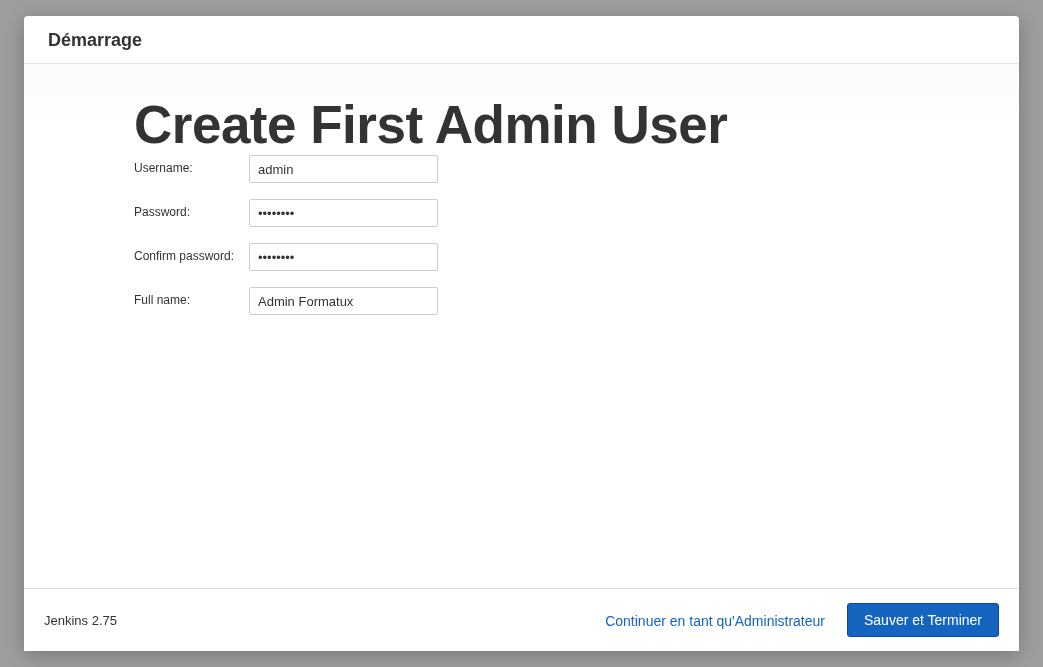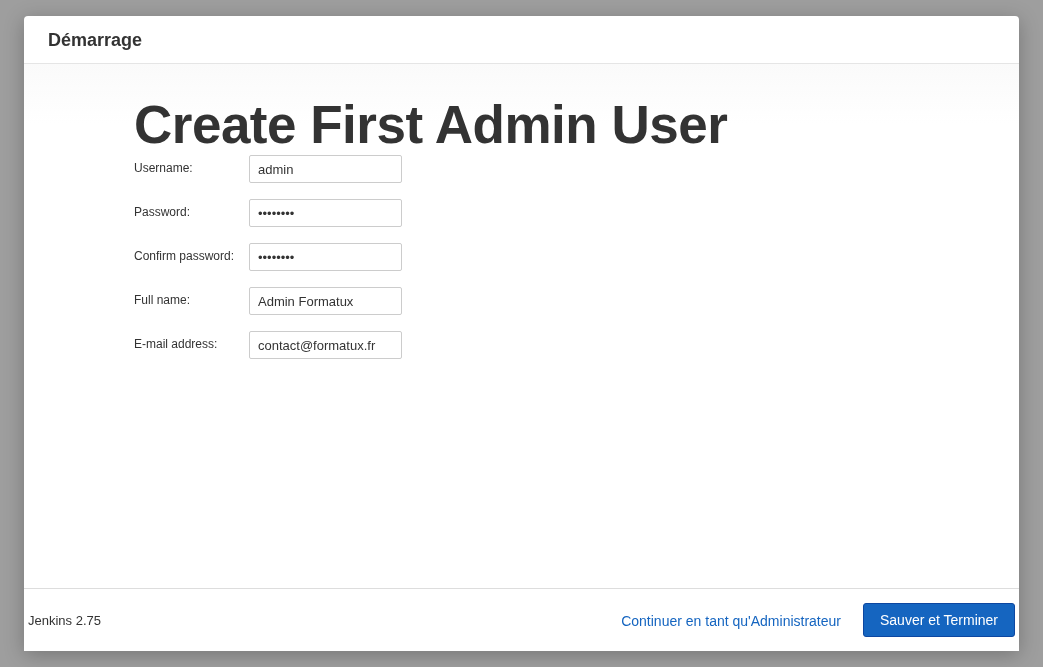--- a/index.html
+++ b/index.html
@@ -54,33 +54,33 @@
       margin-bottom: 16px;
     }
     .form-label {
       width: 115px;
       font-size: 12px;
       color: #333;
       padding-top: 6px;
       flex-shrink: 0;
     }
     .form-input {
-      width: 153px;
+      width: 189px;
       height: 28px;
       padding: 4px 8px;
       font-size: 13px;
       color: #333;
       border: 1px solid #ccc;
       border-radius: 2px;
       background: #fff;
       font-family: inherit;
     }
     .dialog-footer {
       border-top: 1px solid #ddd;
-      padding: 14px 4px;
+      padding: 14px 20px;
       display: flex;
       align-items: center;
       justify-content: space-between;
       background: #fff;
     }
     .footer-left {
       font-size: 13px;
       color: #333;
     }
     .footer-right {
@@ -133,24 +133,20 @@
     <div class="form-row">
       <label class="form-label">Confirm password:</label>
       <input type="text" class="form-input" value="••••••••" style="">
     </div>
 
     <div class="form-row">
       <label class="form-label">Full name:</label>
       <input type="text" class="form-input" value="Admin Formatux" style="">
     </div>
 
-    <div class="form-row">
-      <label class="form-label">E-mail address:</label>
-      <input type="text" class="form-input" value="contact@formatux.fr" style="">
-    </div>
   </div>
 
   <div class="dialog-footer">
     <div class="footer-left">Jenkins 2.75</div>
     <div class="footer-right">
       <button class="link-button">Continuer en tant qu'Administrateur</button>
       <button class="primary-button">Sauver et Terminer</button>
     </div>
   </div>
 

